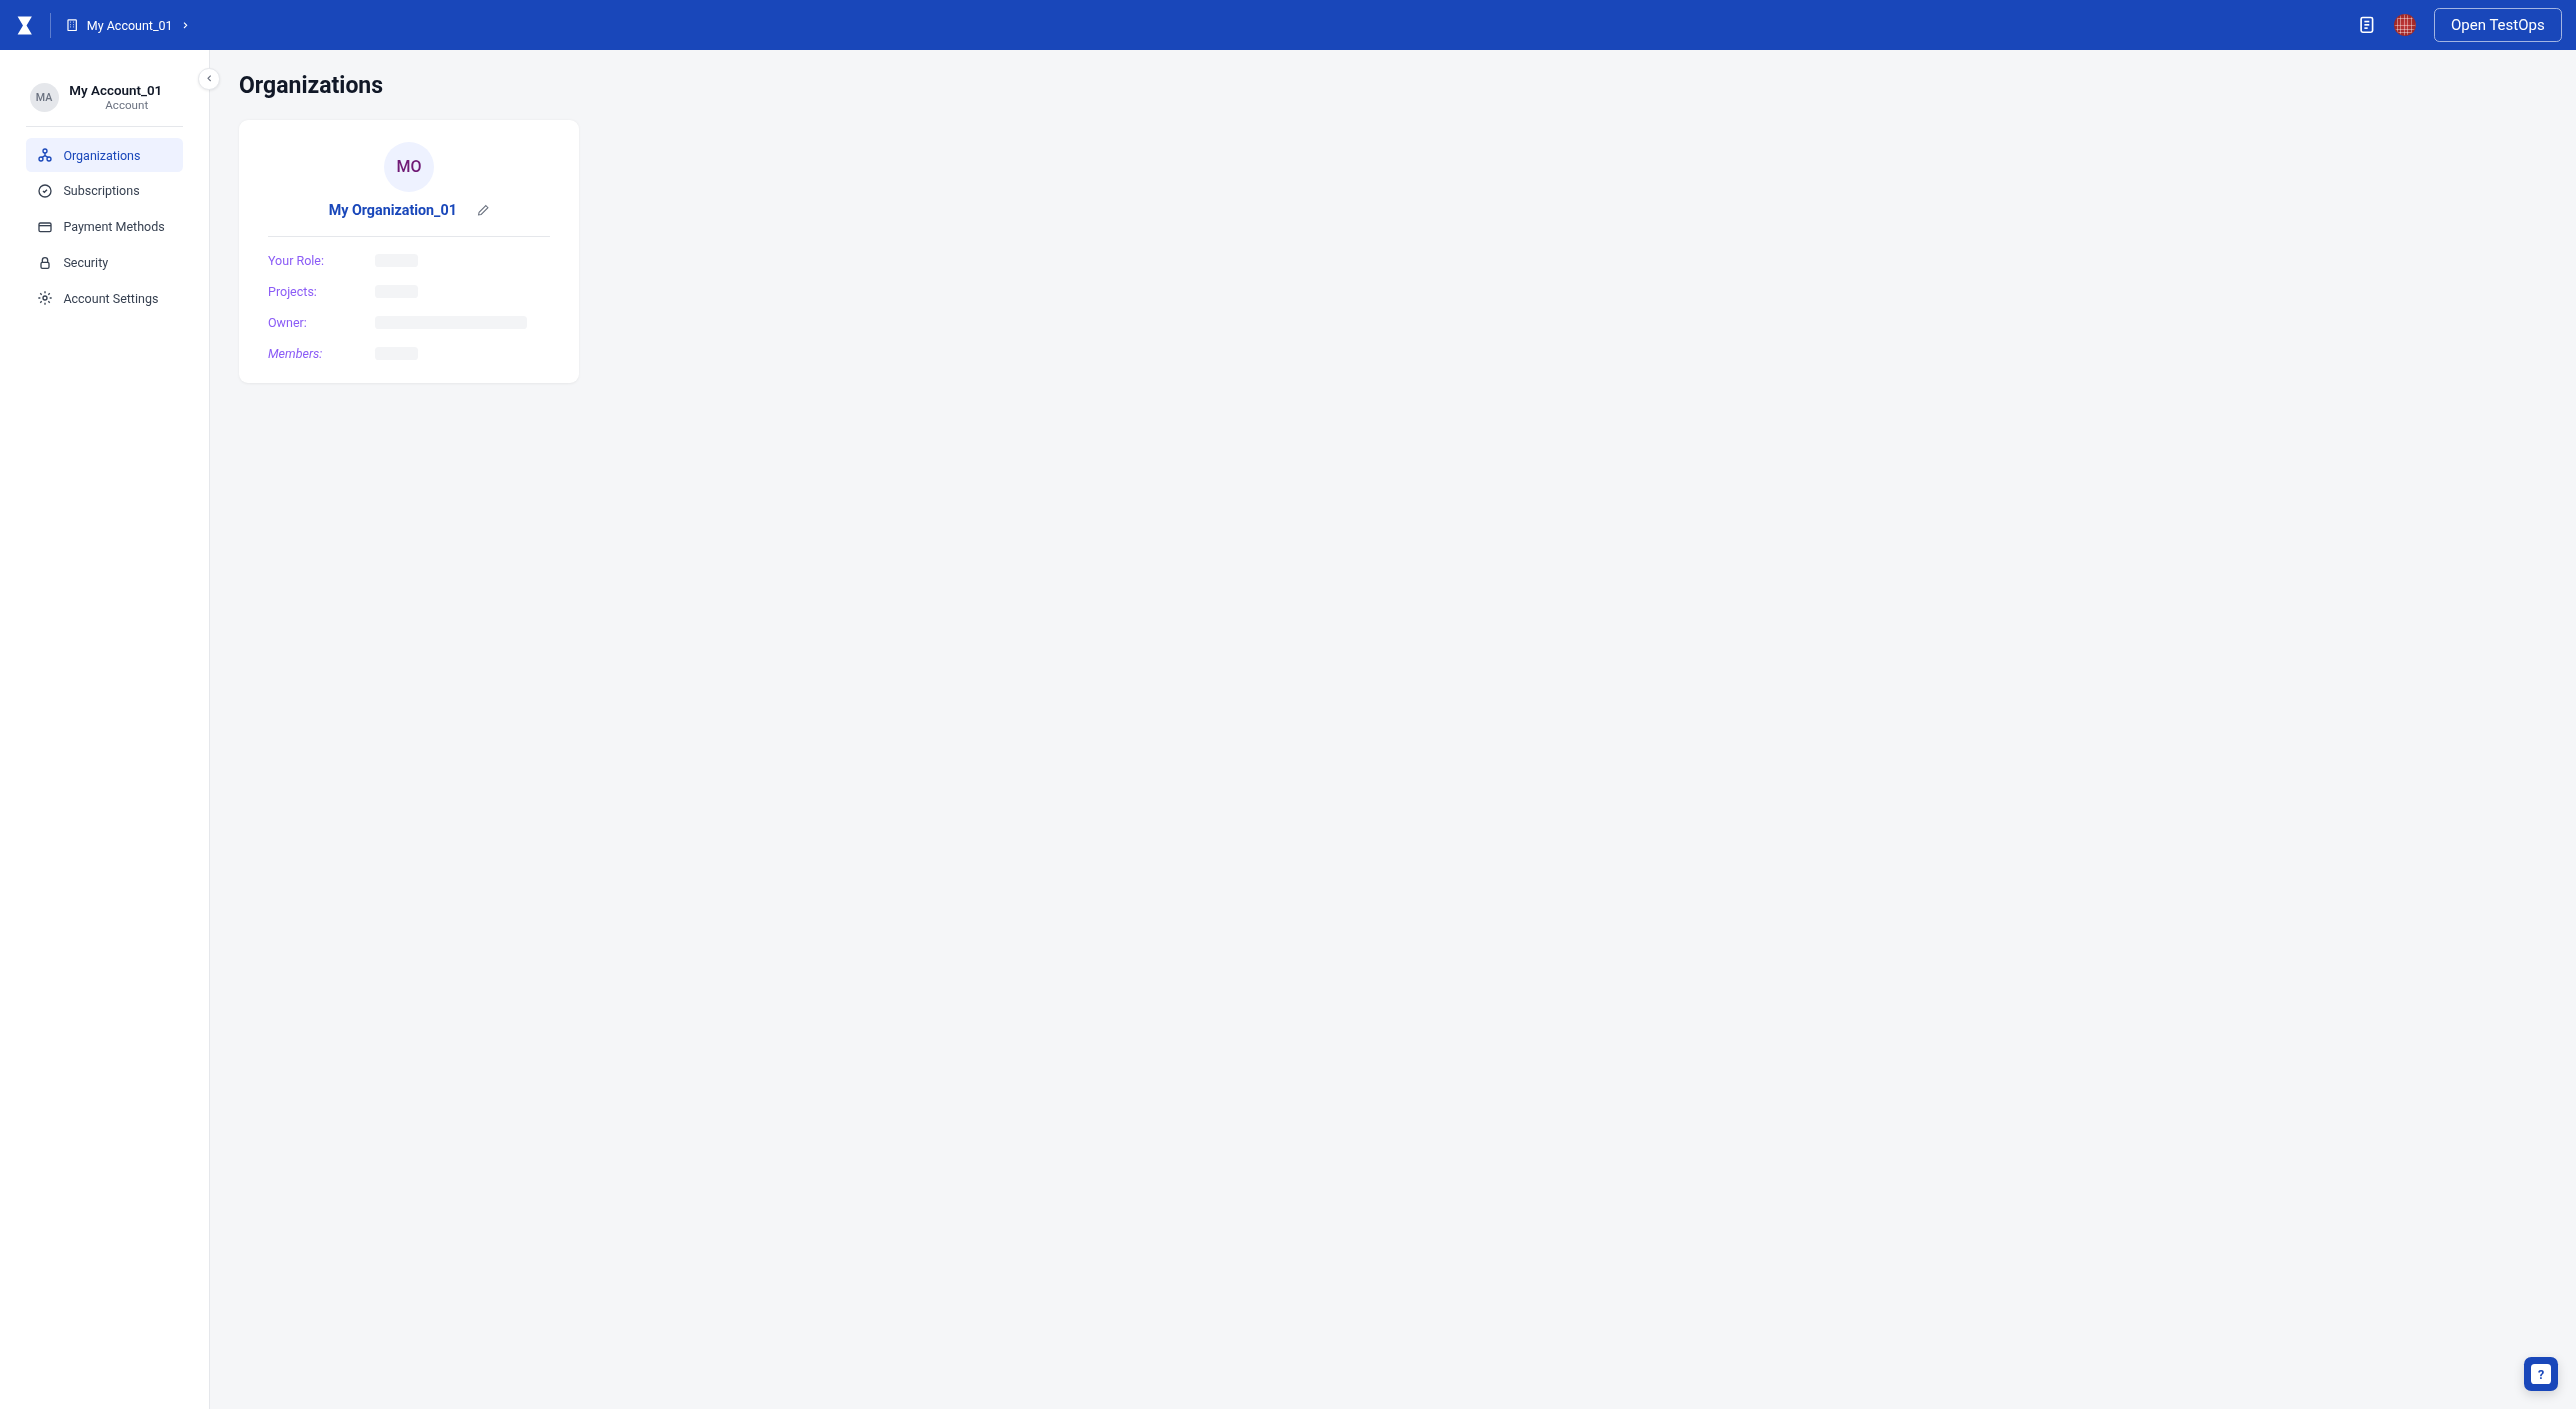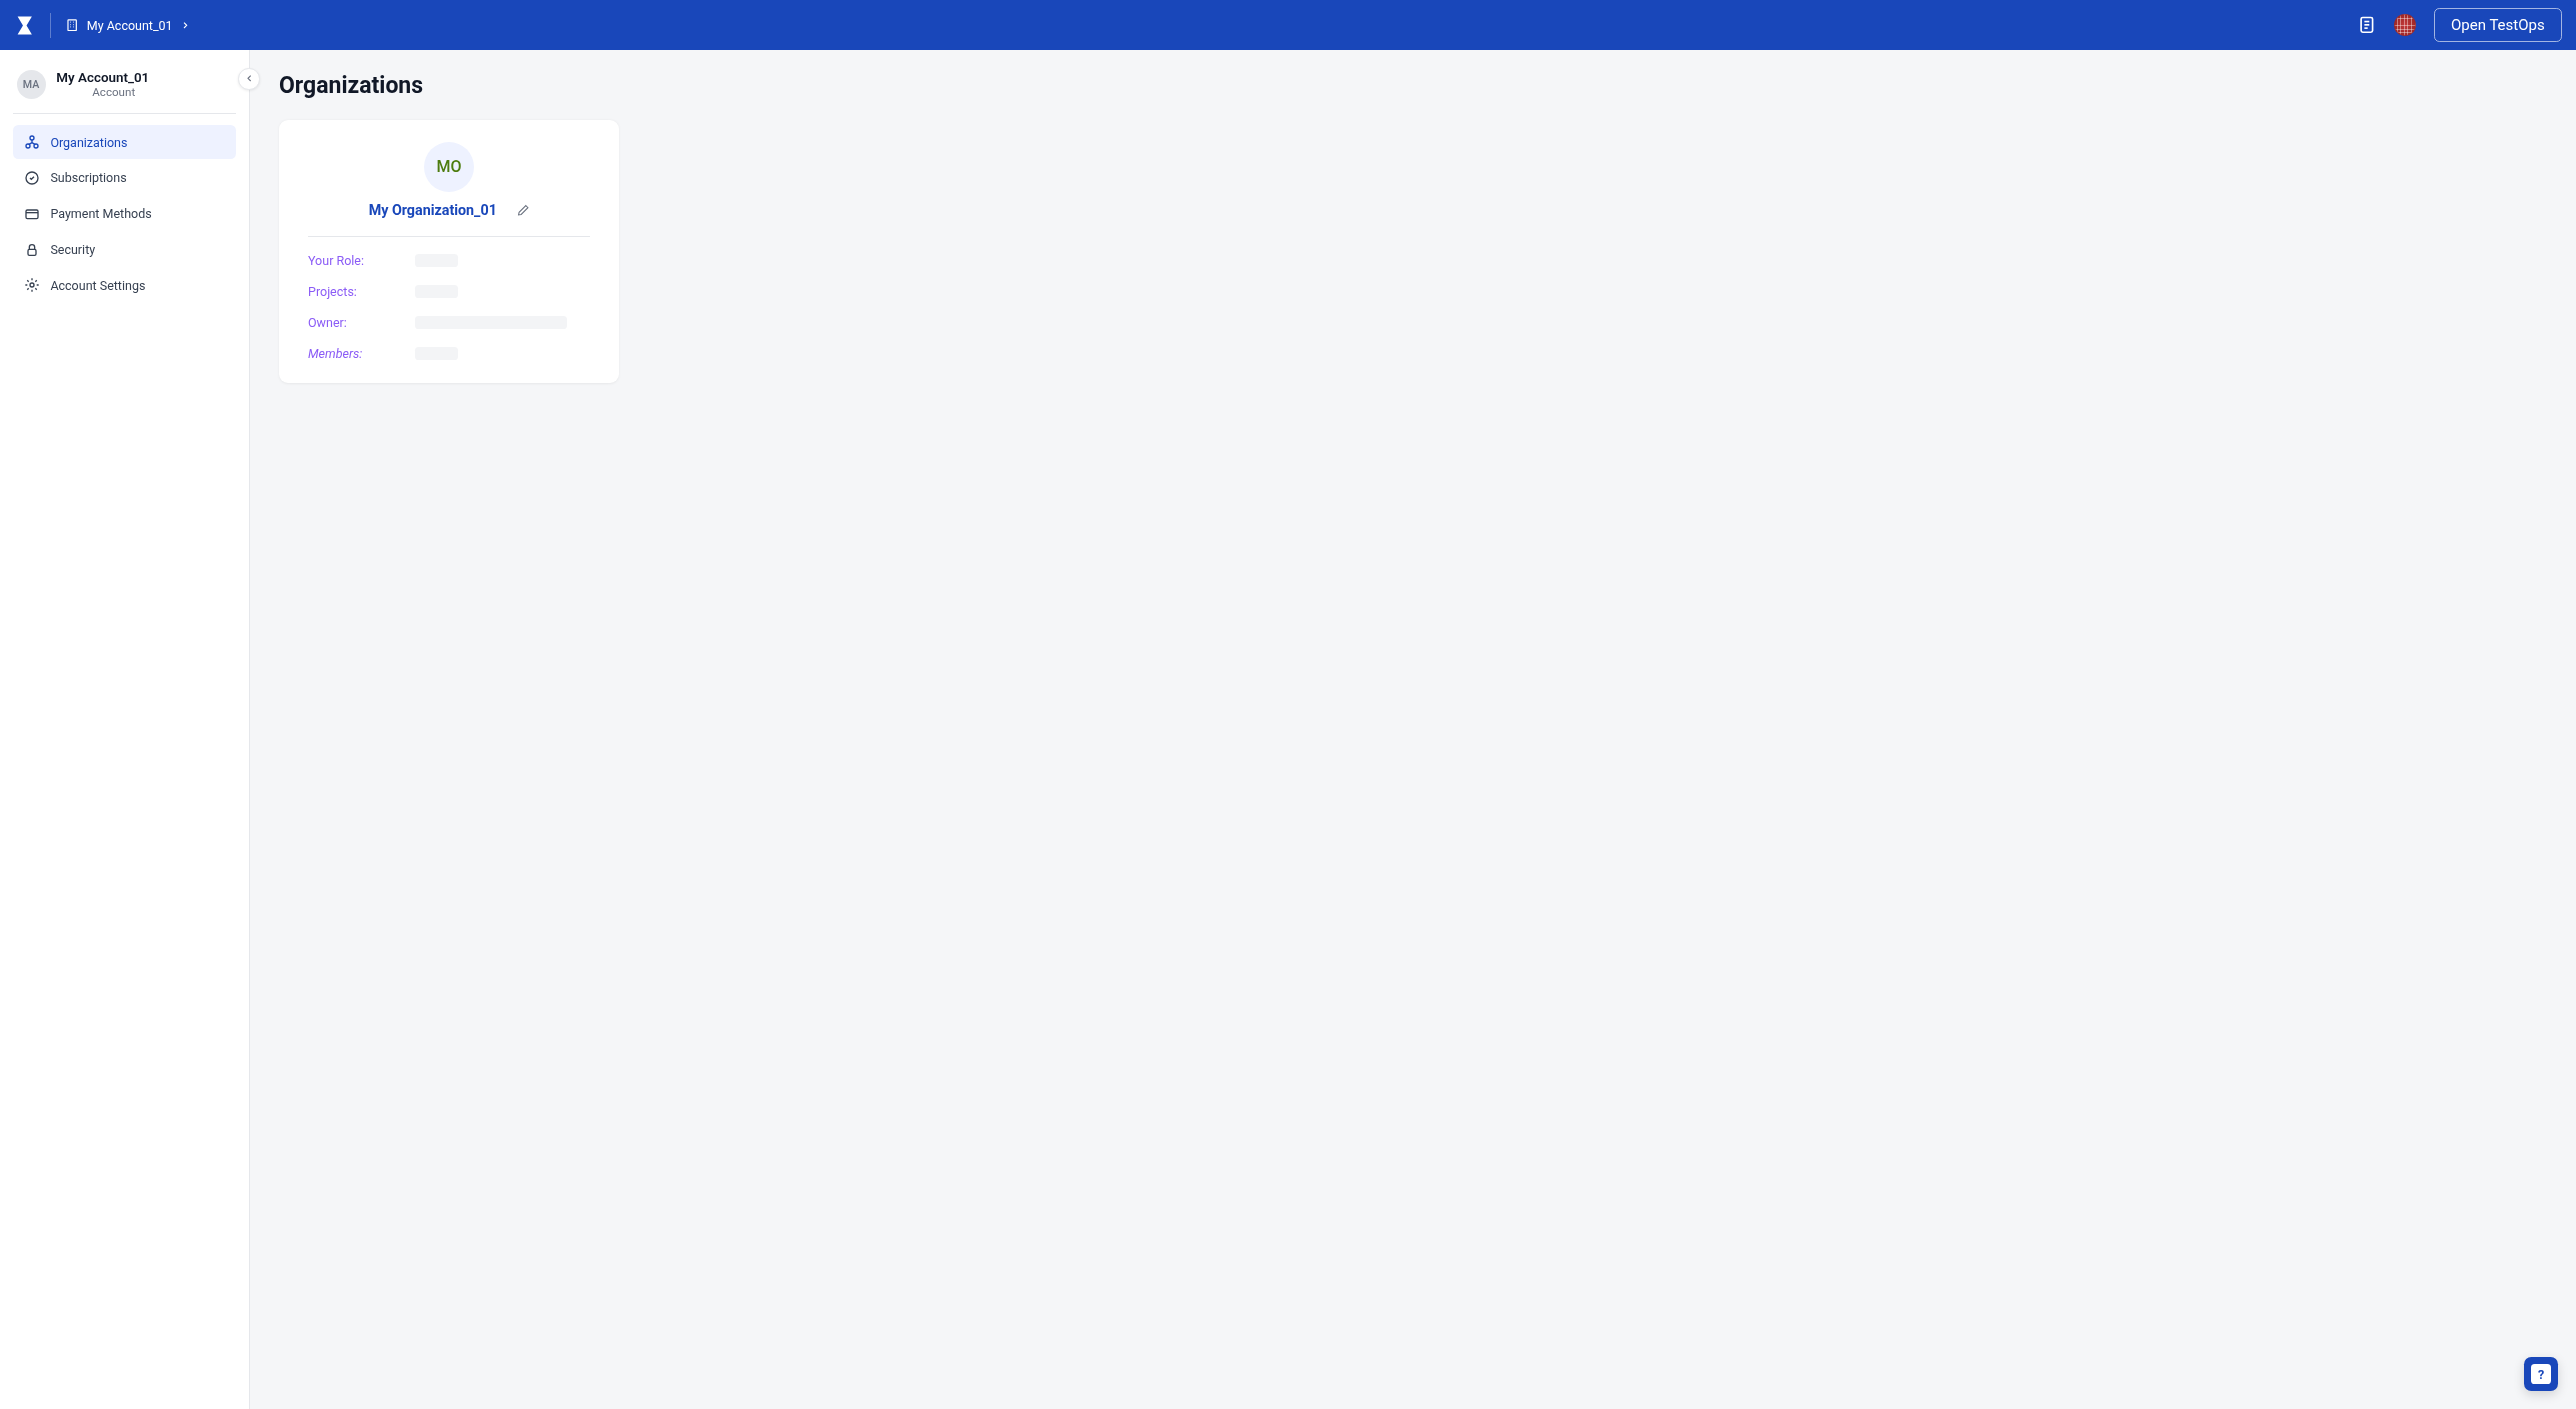--- a/index.html
+++ b/index.html
@@ -90,23 +90,23 @@
       padding: 7.2px 16px;
       border-radius: 5.4px;
       font-size: 15px;
       cursor: pointer;
     }
     .layout {
       display: flex;
       height: calc(100vh - 50px);
     }
     .sidebar {
-      width: 250px;
+      width: 210px;
       background: #fff;
-      padding: 13px;
+      padding: 26px;
       position: relative;
       border-right: 0.9px solid #e5e7eb;
     }
     .collapse-btn {
       position: absolute;
       right: -10.7px;
       top: 18px;
       width: 21.5px;
       height: 21.5px;
       border-radius: 50%;
@@ -200,21 +200,21 @@
     .org-avatar {
       width: 50px;
       height: 50px;
       border-radius: 50%;
       background: #eef2ff;
       display: flex;
       align-items: center;
       justify-content: center;
       font-size: 16px;
       font-weight: 500;
-      color: #4d7c0f;
+      color: #701a75;
       margin: 0 auto 10.7px auto;
     }
     .org-name-row {
       display: flex;
       align-items: center;
       justify-content: center;
       gap: 20px;
       padding-bottom: 18px;
       border-bottom: 0.9px solid #e5e7eb;
       margin-bottom: 16px;

